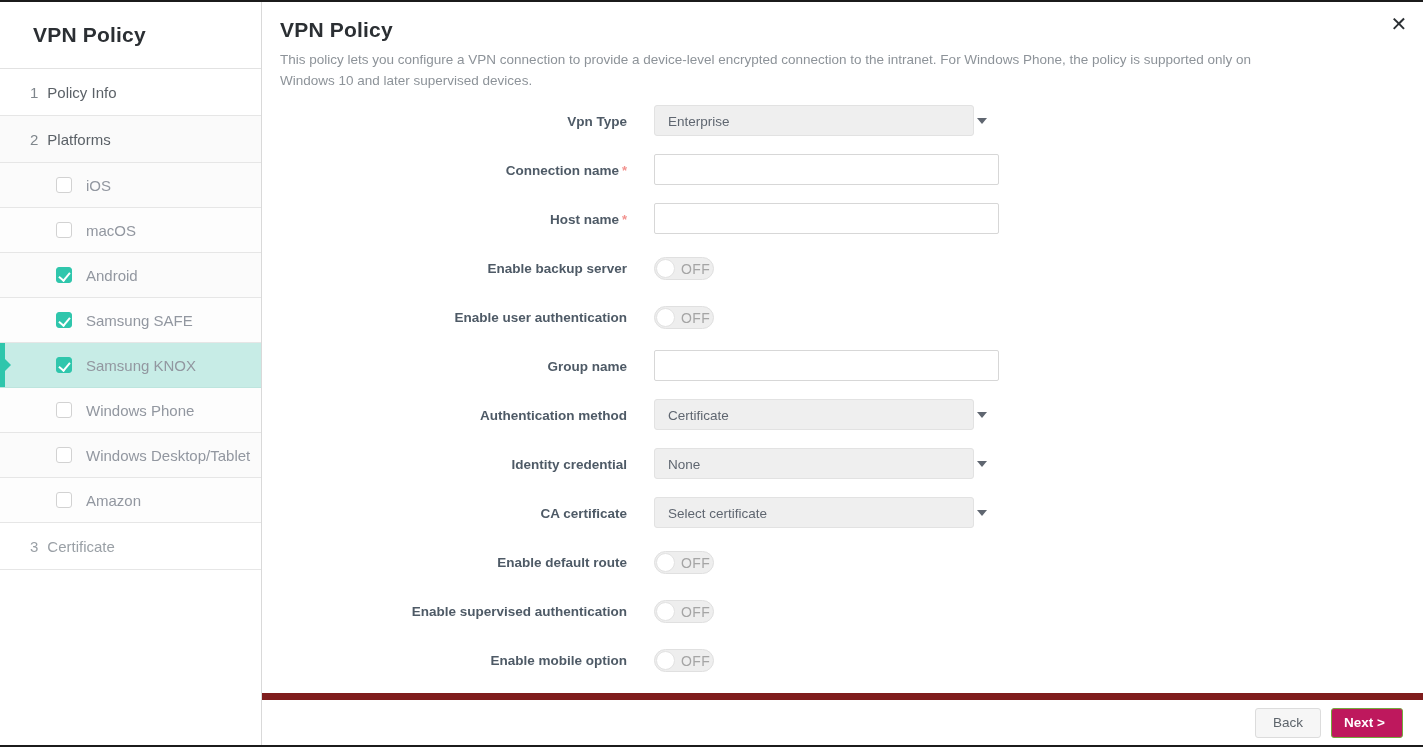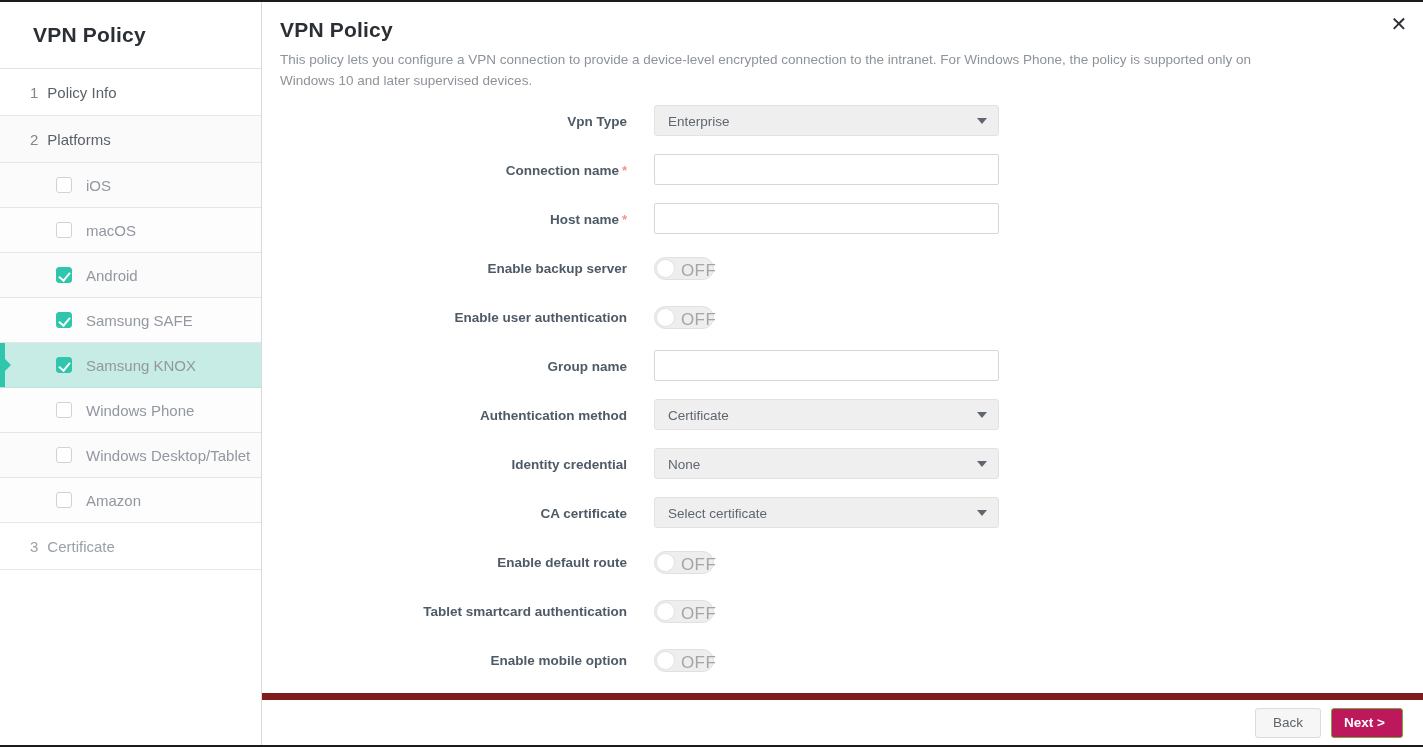--- a/index.html
+++ b/index.html
@@ -186,21 +186,21 @@
   }
   .req {
     color: #f2928e;
     font-weight: bold;
     margin-left: 3px;
     font-size: 13px;
   }
   .fctl { flex: 1; }
 
   select.sel, .sel {
-    width: 345px;
+    width: 320px;
     height: 31px;
     background: #efefef;
     border: 1px solid #e2e2e2;
     border-radius: 3px;
     font-size: 13.5px;
     color: #5f6670;
     padding: 0 28px 0 13px;
     font-family: "Liberation Sans", sans-serif;
     -webkit-appearance: none;
     appearance: none;
@@ -243,21 +243,21 @@
     position: absolute;
     left: 1px; top: 1px;
     width: 19px; height: 19px;
     border-radius: 50%;
     background: #ffffff;
     border: 1px solid #e2e2e2;
   }
   .toggle .state {
     position: absolute;
     left: 26px; top: 3px;
-    font-size: 17px;
+    font-size: 14px;
     color: #a5a5a5;
     letter-spacing: .4px;
     font-family: "Liberation Sans", sans-serif;
   }
 
   
   .footer {
     height: 52px;
     min-height: 52px;
     background: #ffffff;
@@ -424,21 +424,21 @@
         <div class="frow">
           <div class="flabel"><span>Enable default route</span></div>
           <div class="fctl">
             <div class="toggle">
               <span class="knob"></span>
               <span class="state">OFF</span>
             </div>
           </div>
         </div>
         <div class="frow">
-          <div class="flabel"><span>Tablet smartcard authentication</span></div>
+          <div class="flabel"><span>Enable supervised authentication</span></div>
           <div class="fctl">
             <div class="toggle">
               <span class="knob"></span>
               <span class="state">OFF</span>
             </div>
           </div>
         </div>
         <div class="frow">
           <div class="flabel"><span>Enable mobile option</span></div>
           <div class="fctl">

